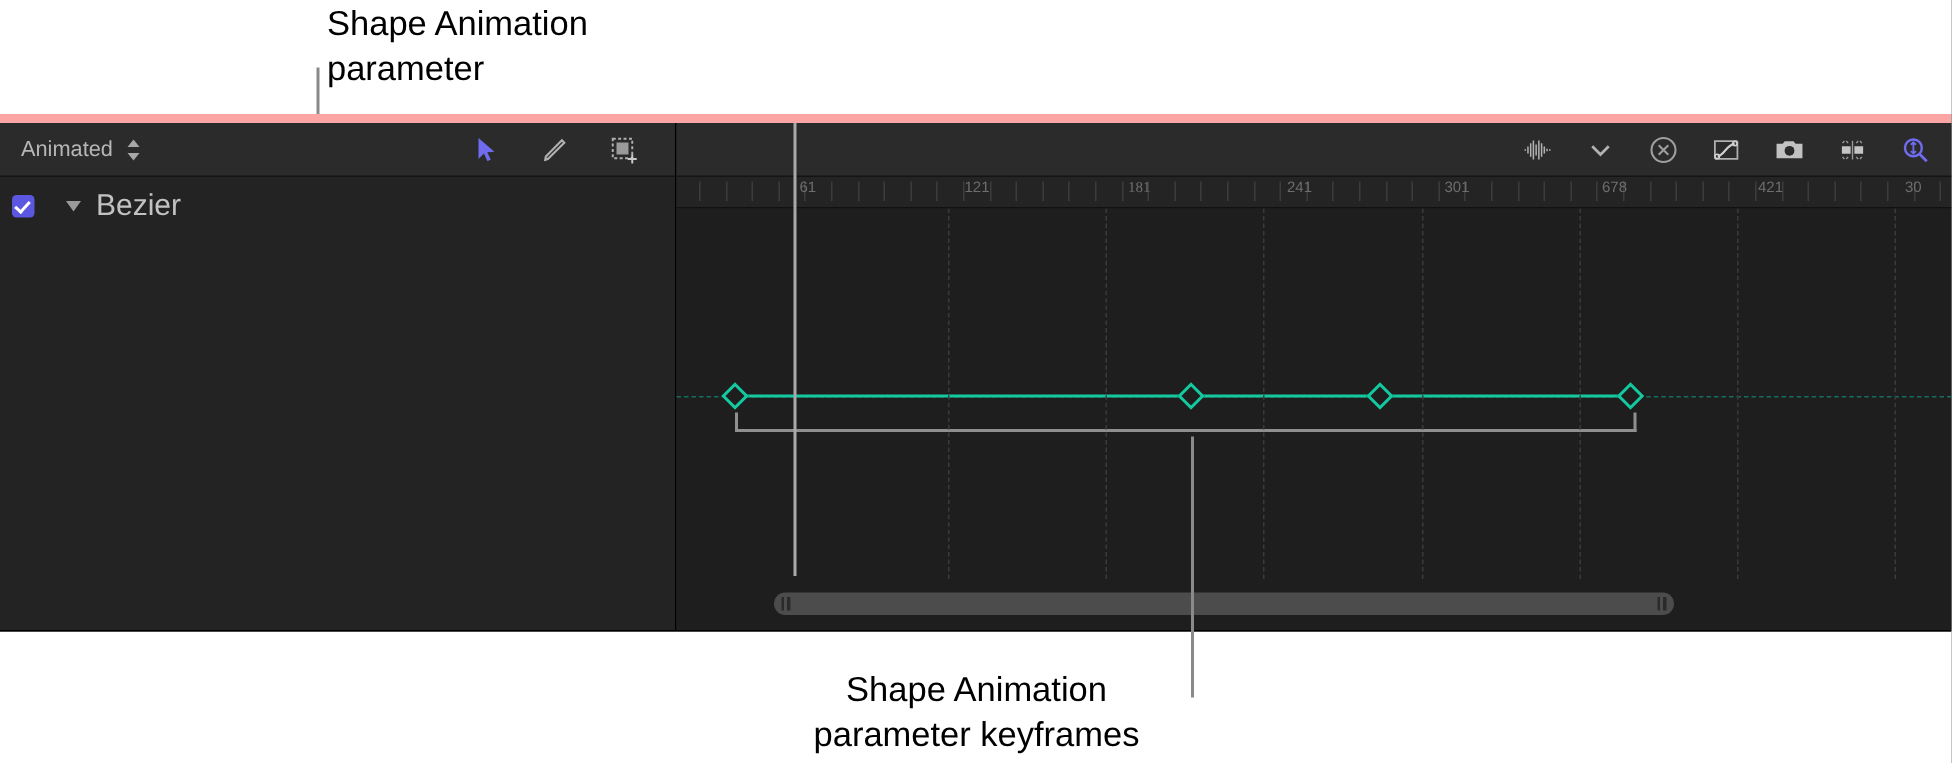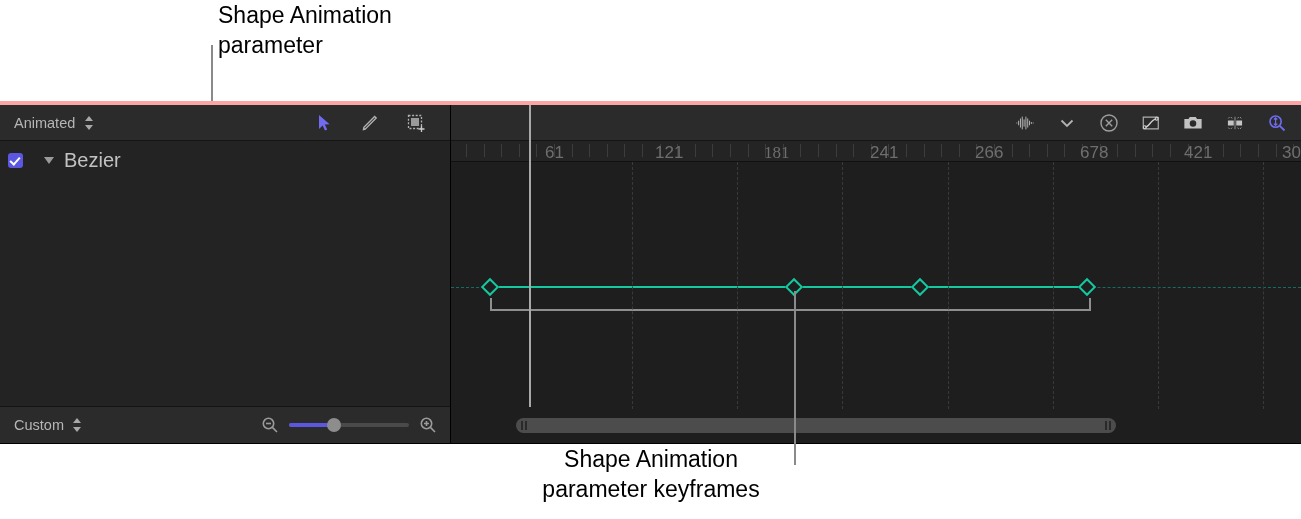--- a/index.html
+++ b/index.html
@@ -41,25 +41,25 @@
     background: #8a8a8a;
   }
   #leader-top-v  { left: 211px; top: 45px;  width: 2px;  height: 119px; }
   #leader-top-h  { left: 196px; top: 162px; width: 17px; height: 2px; }
   #leader-bottom { left: 794px; top: 291px; width: 2px;  height: 174px; }
 
   
   #app {
     position: absolute;
     left: 0;
-    top: 101px;
+    top: 76px;
     width: 1301px;
     height: 338px;
     background: #1e1e1e;
-    border-top: 4px solid #fca5a5;
+    border-top: 6px solid #fca5a5;
     border-bottom: 1px solid #000;
     display: flex;
   }
 
   
   #left-panel {
     width: 450px;
     height: 100%;
     background: #232323;
     border-right: 1px solid #000000;
@@ -254,23 +254,22 @@
     position: absolute;
     top: 3px;
     width: 1px;
     height: 13px;
     background: #3c3c3c;
   }
   .tick-label {
     position: absolute;
     top: 2px;
     color: #6e6e6e;
-    font-size: 17px;
+    font-size: 10px;
     font-family: "Liberation Sans", sans-serif;
-    margin-left: 12px;
   }
 
   
   #canvas {
     flex: 1;
     position: relative;
     background: #1e1e1e;
     overflow: hidden;
   }
   .gridline {
@@ -382,46 +381,20 @@
 
       <div class="row" id="row-bezier">
         <span class="checkbox"></span>
         <span class="disclosure"></span>
         <span class="row-label">Bezier</span>
       </div>
 
 
     </div>
 
-    <div id="left-footer">
-      <div id="curve-set-menu">
-        <span id="curve-set-label">Custom</span>
-        <span class="updown"></span>
-      </div>
-      <div id="zoom-controls">
-        <span>
-          <svg class="tool-ico" viewBox="0 0 20 20" aria-hidden="true">
-            <circle cx="8.5" cy="8.5" r="5.2" fill="none" stroke="#9b9b9b" stroke-width="1.6"></circle>
-            <path d="M6 8.5 L11 8.5" stroke="#9b9b9b" stroke-width="1.6"></path>
-            <path d="M12.4 12.4 L17 17" stroke="#9b9b9b" stroke-width="1.6"></path>
-          </svg>
-        </span>
-        <div id="zoom-slider">
-          <div id="zoom-slider-fill" style="width: 38%;"></div>
-          <div id="zoom-slider-knob" style="left: 32%;"></div>
-        </div>
-        <span>
-          <svg class="tool-ico" viewBox="0 0 20 20" aria-hidden="true">
-            <circle cx="8.5" cy="8.5" r="5.2" fill="none" stroke="#9b9b9b" stroke-width="1.6"></circle>
-            <path d="M6 8.5 L11 8.5 M8.5 6 L8.5 11" stroke="#9b9b9b" stroke-width="1.6"></path>
-            <path d="M12.4 12.4 L17 17" stroke="#9b9b9b" stroke-width="1.6"></path>
-          </svg>
-        </span>
-      </div>
-    </div>
   </div>
 
   <div id="right-panel">
 
     <div id="right-header">
       <span>
         <svg class="tool-ico" viewBox="0 0 22 20" aria-hidden="true">
           <g stroke="#b3b3b3" stroke-width="1.1">
             <path d="M2 9.5 L2 10.5"></path>
               <path d="M4 7.5 L4 12.5"></path>
@@ -534,21 +507,21 @@
         <div class="tick" style="left: 754.2px;"></div>
         <div class="tick" style="left: 771.8px;"></div>
         <div class="tick" style="left: 789.4px;"></div>
         <div class="tick" style="left: 807px;"></div>
         <div class="tick" style="left: 824.6px;"></div>
         <div class="tick" style="left: 842.2px;"></div>
         <div class="tick-label" style="left: 82px;">61</div>
         <div class="tick-label" style="left: 192px;">121</div>
         <div class="tick-label" style="left: 301px; font-family: Liberation Serif, serif;">181</div>
         <div class="tick-label" style="left: 407px;">241</div>
-        <div class="tick-label" style="left: 512px;">266</div>
+        <div class="tick-label" style="left: 512px;">301</div>
         <div class="tick-label" style="left: 617px;">678</div>
         <div class="tick-label" style="left: 721px;">421</div>
         <div class="tick-label" style="left: 819px;">30</div>
       </div>
 
     <div id="canvas">
       <div id="curve-dash" style="top: 125px;"></div>
       <div id="curve-line" style="left: 39px; width: 597px; top: 124px;"></div>
       <div id="selection-bracket" style="left: 39px; width: 597px; top: 136px; height: 11px;"></div>
     <div class="gridline" style="left: 181px;"></div>

